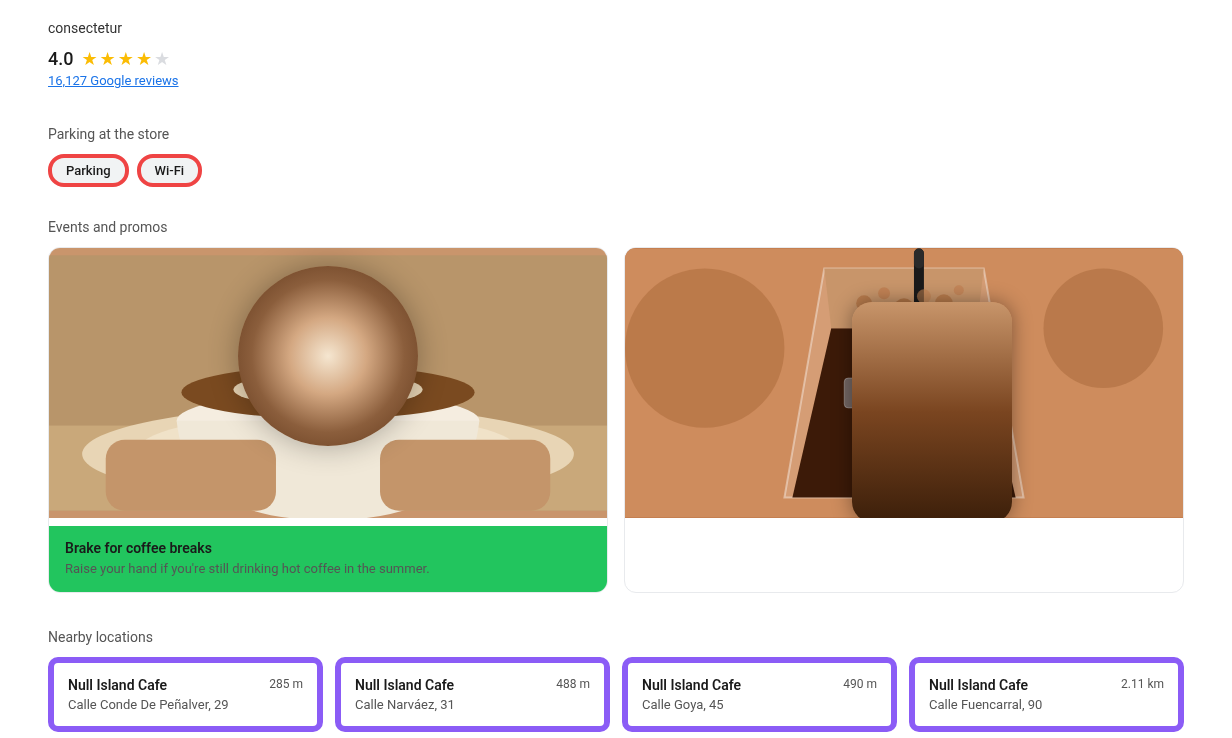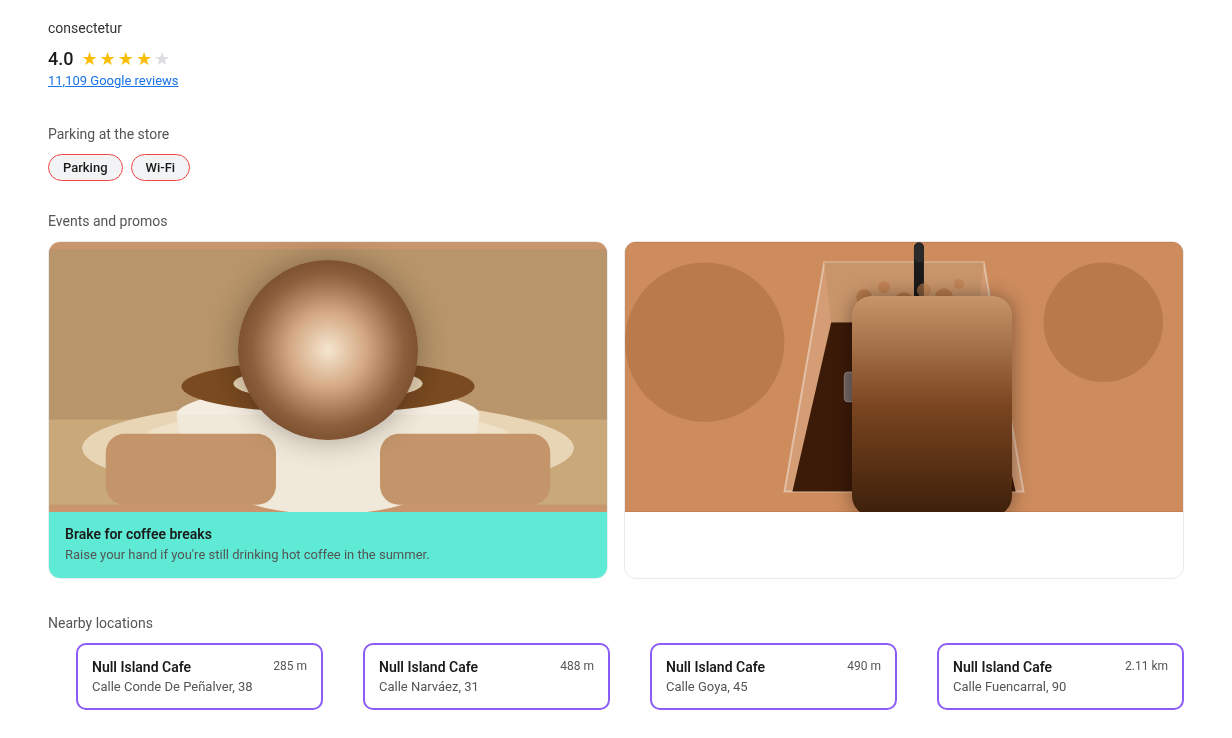--- a/index.html
+++ b/index.html
@@ -74,21 +74,21 @@
     }
 
     .tags-row {
       display: flex;
       gap: 8px;
       flex-wrap: wrap;
     }
 
     .tag-badge {
       background: #f1f3f4;
-      border: 1px solid #ef4444;
+      border: 4px solid #ef4444;
       border-radius: 16px;
       padding: 5px 14px;
       font-size: 13px;
       font-weight: 500;
       color: #1a1a1a;
       cursor: default;
     }
 
     
     .events-section {
@@ -147,21 +147,22 @@
       transform: translateX(-50%);
       width: 160px;
       height: 220px;
       border-radius: 20px;
       background: linear-gradient(to bottom, #c8956a 0%, #7a4520 50%, #3c1f0a 100%);
       box-shadow: 0 0 20px rgba(0,0,0,0.4);
     }
 
     .event-info {
       padding: 14px 16px;
-      background: #5eead4;
+      background: #22c55e;
+      margin-top: 8px;
     }
 
     .event-title {
       font-size: 14px;
       font-weight: 600;
       color: #1a1a1a;
       margin-bottom: 4px;
     }
 
     .event-description {
@@ -177,26 +178,25 @@
     }
 
     .nearby-grid {
       display: grid;
       grid-template-columns: repeat(4, 1fr);
       gap: 12px;
       margin-top: 12px;
     }
 
     .nearby-card {
-      border: 2px solid #8b5cf6;
+      border: 6px solid #8b5cf6;
       border-radius: 10px;
       padding: 14px;
       cursor: pointer;
       background: #fff;
-      margin-left: 28px;
     }
 
     .nearby-card-header {
       display: flex;
       justify-content: space-between;
       align-items: flex-start;
       margin-bottom: 4px;
     }
 
     .nearby-name {
@@ -227,21 +227,21 @@
     <div class="rating-row">
       <span class="rating-number">4.0</span>
       <div class="stars">
         <span class="star filled">★</span>
         <span class="star filled">★</span>
         <span class="star filled">★</span>
         <span class="star filled">★</span>
         <span class="star empty">★</span>
       </div>
     </div>
-    <a class="reviews-link">11,109 Google reviews</a>
+    <a class="reviews-link">16,127 Google reviews</a>
   </div>
 
   <div class="services-section">
     <div class="section-label">Parking at the store</div>
     <div class="tags-row">
       <span class="tag-badge">Parking</span>
       <span class="tag-badge">Wi-Fi</span>
     </div>
   </div>
 
@@ -327,21 +327,21 @@
 
   <div class="nearby-section">
     <div class="section-label">Nearby locations</div>
     <div class="nearby-grid">
 
       <div class="nearby-card">
         <div class="nearby-card-header">
           <span class="nearby-name">Null Island Cafe</span>
           <span class="nearby-distance">285 m</span>
         </div>
-        <div class="nearby-address">Calle Conde De Peñalver, 38</div>
+        <div class="nearby-address">Calle Conde De Peñalver, 29</div>
       </div>
 
       <div class="nearby-card">
         <div class="nearby-card-header">
           <span class="nearby-name">Null Island Cafe</span>
           <span class="nearby-distance">488 m</span>
         </div>
         <div class="nearby-address">Calle Narváez, 31</div>
       </div>
 

